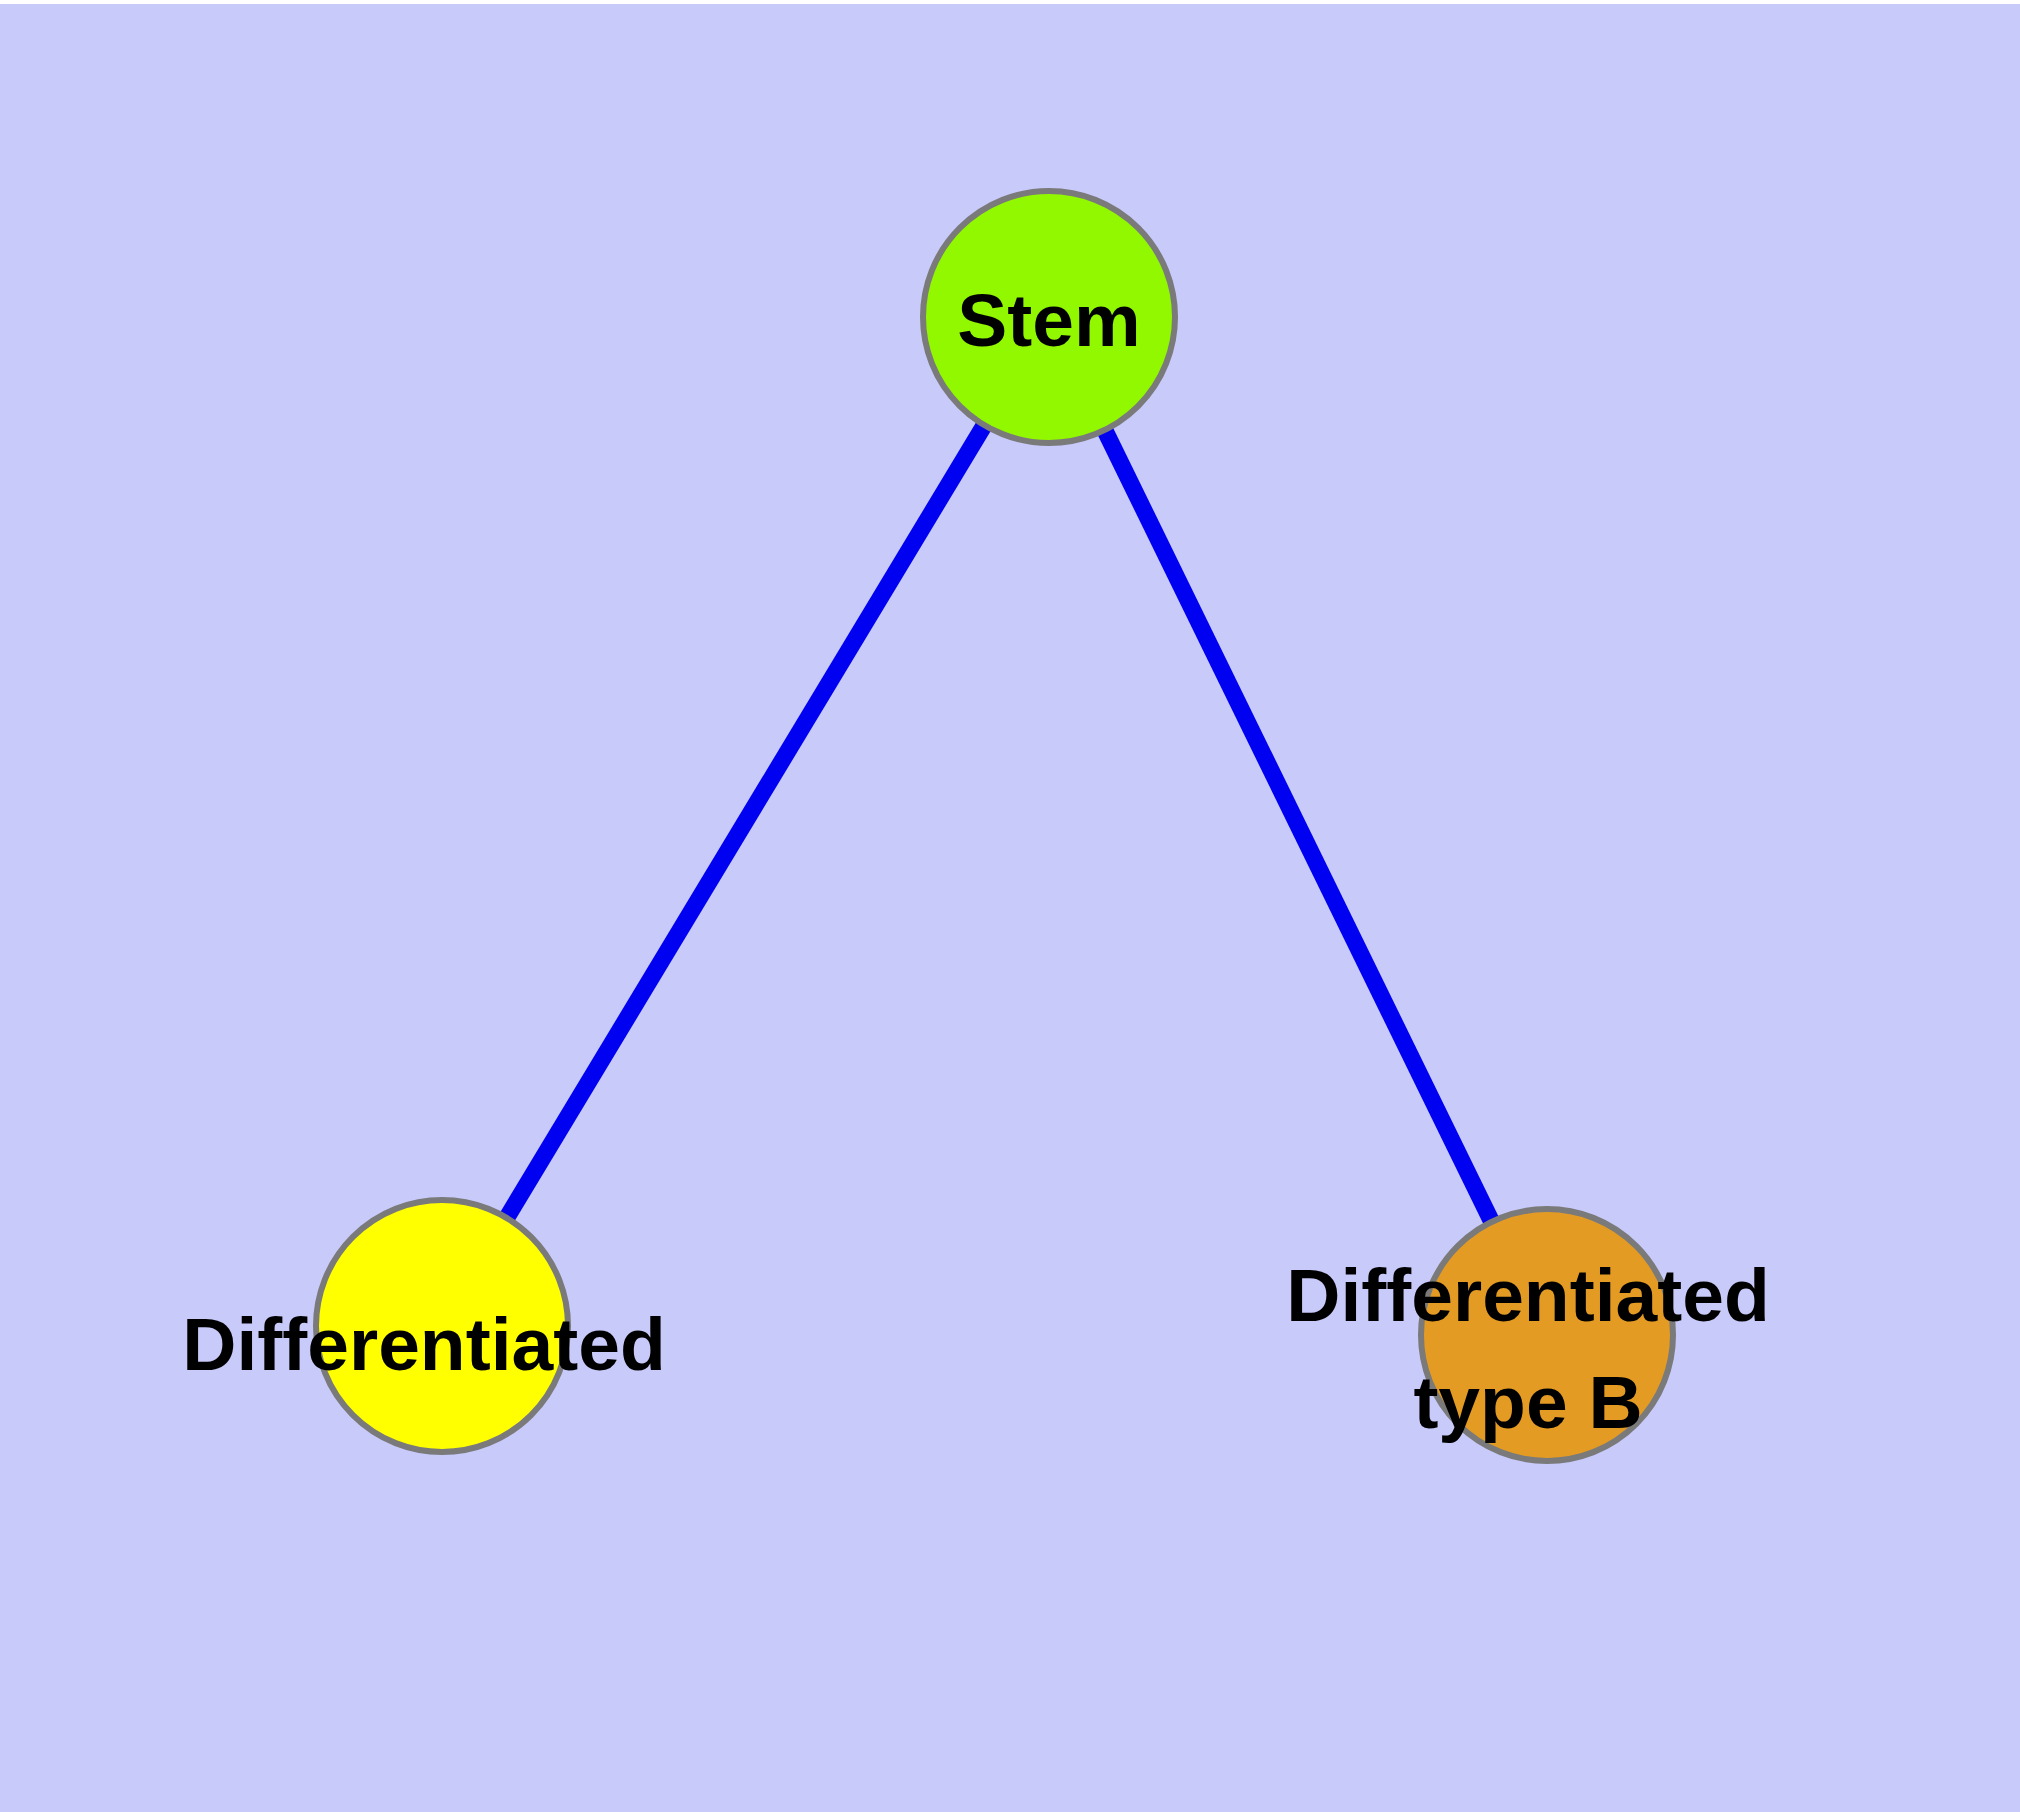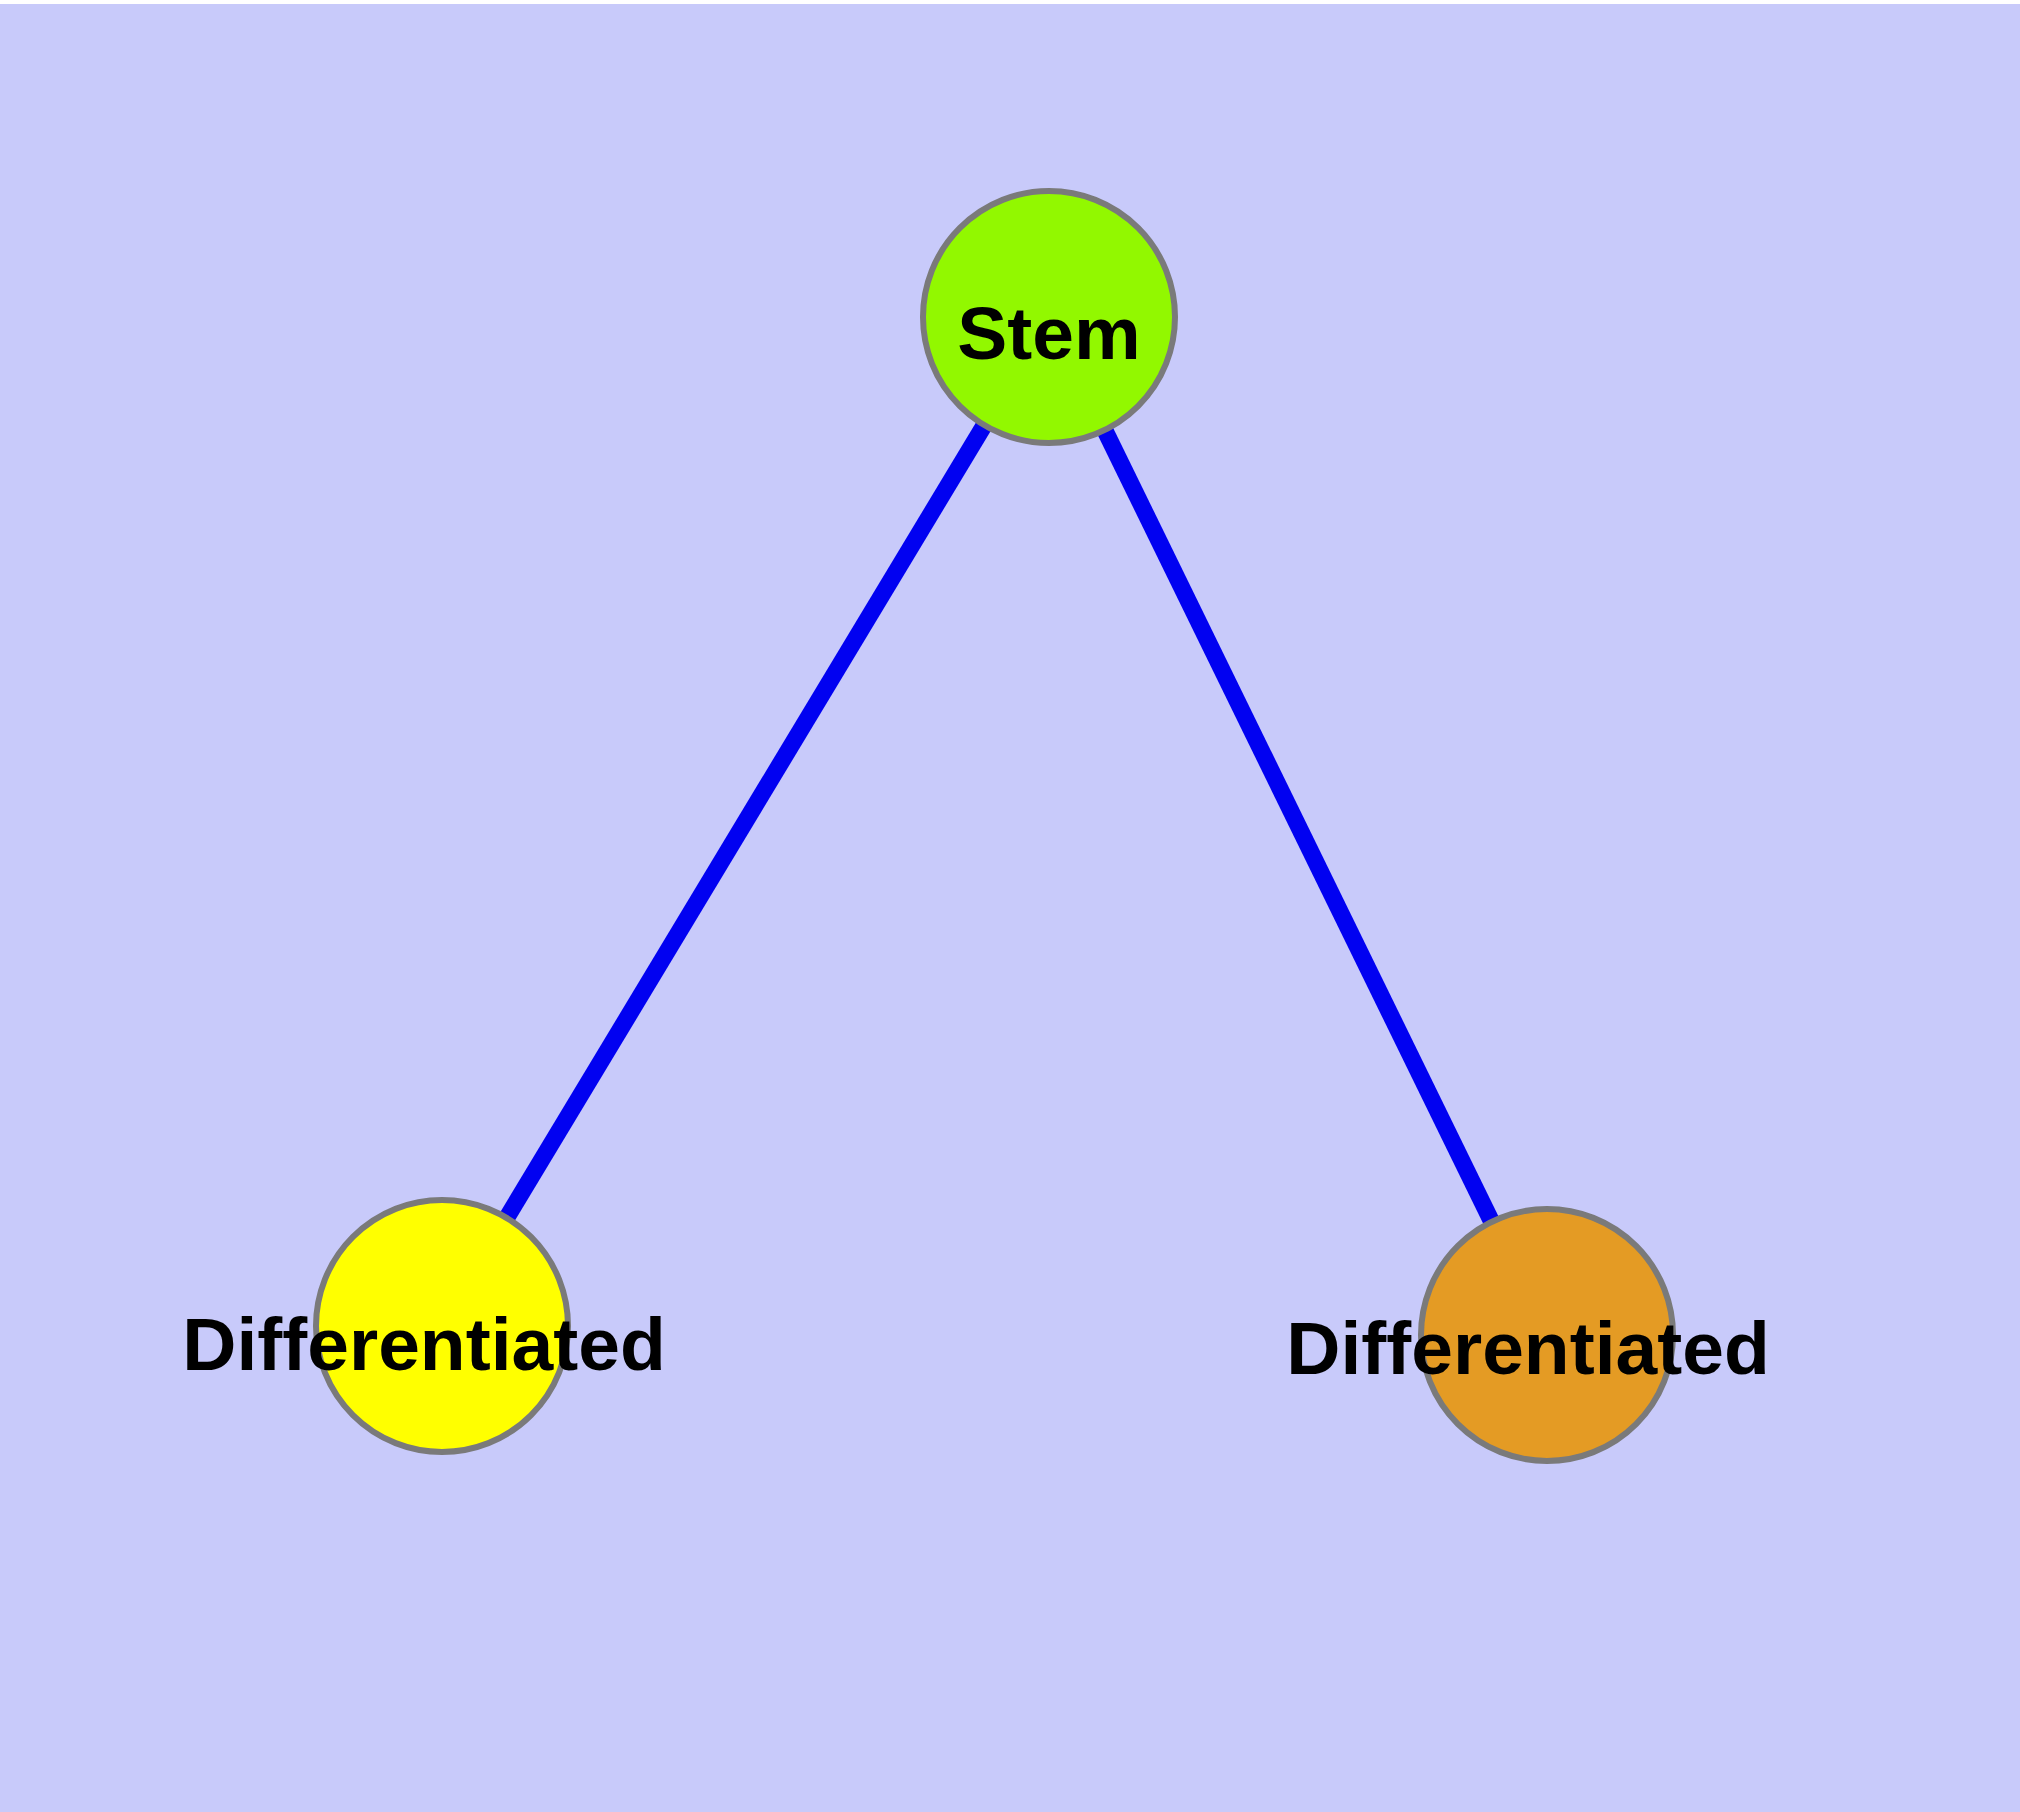--- a/index.html
+++ b/index.html
@@ -46,21 +46,21 @@
   .node-label {
     position: absolute;
     transform: translate(-50%, -50%);
     color: #000000;
     font-weight: bold;
     font-size: 75px;
     line-height: 1.42;
     text-align: center;
     white-space: nowrap;
   }
-  #label-stem   { left: 1049px; top: 333px;  }
+  #label-stem   { left: 1049px; top: 320px;  }
   #label-type-a { left: 424px;  top: 1344px; }
   #label-type-b { left: 1528px; top: 1348px; }
   .label-line { display: block; }
 </style>
 </head>
 <body>
 
 <div id="canvas">
 
   <svg id="edge-layer" viewBox="0 0 2384 2138" xmlns="http://www.w3.org/2000/svg">
@@ -76,18 +76,19 @@
     <span class="label-line">Stem</span>
 
   </div>
 
   <div class="node-label" id="label-type-a">
     <span class="label-line">Differentiated</span>
   </div>
 
   <div class="node-label" id="label-type-b">
     <span class="label-line">Differentiated</span>
+    <span class="label-line">type B</span>
   </div>
 
   <div id="top-strip"></div>
 
 </div>
 
 
 </body></html>

